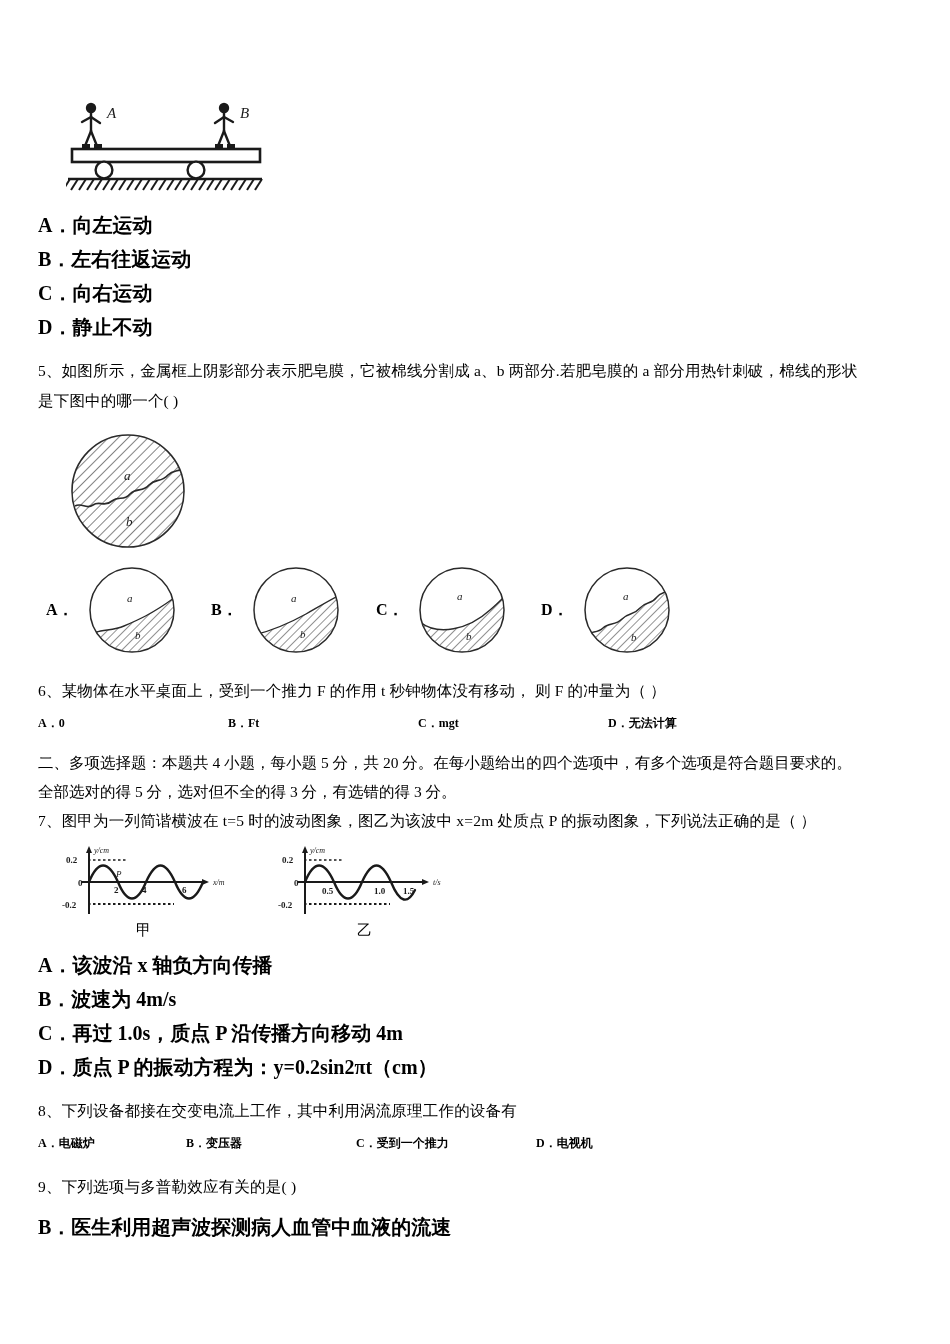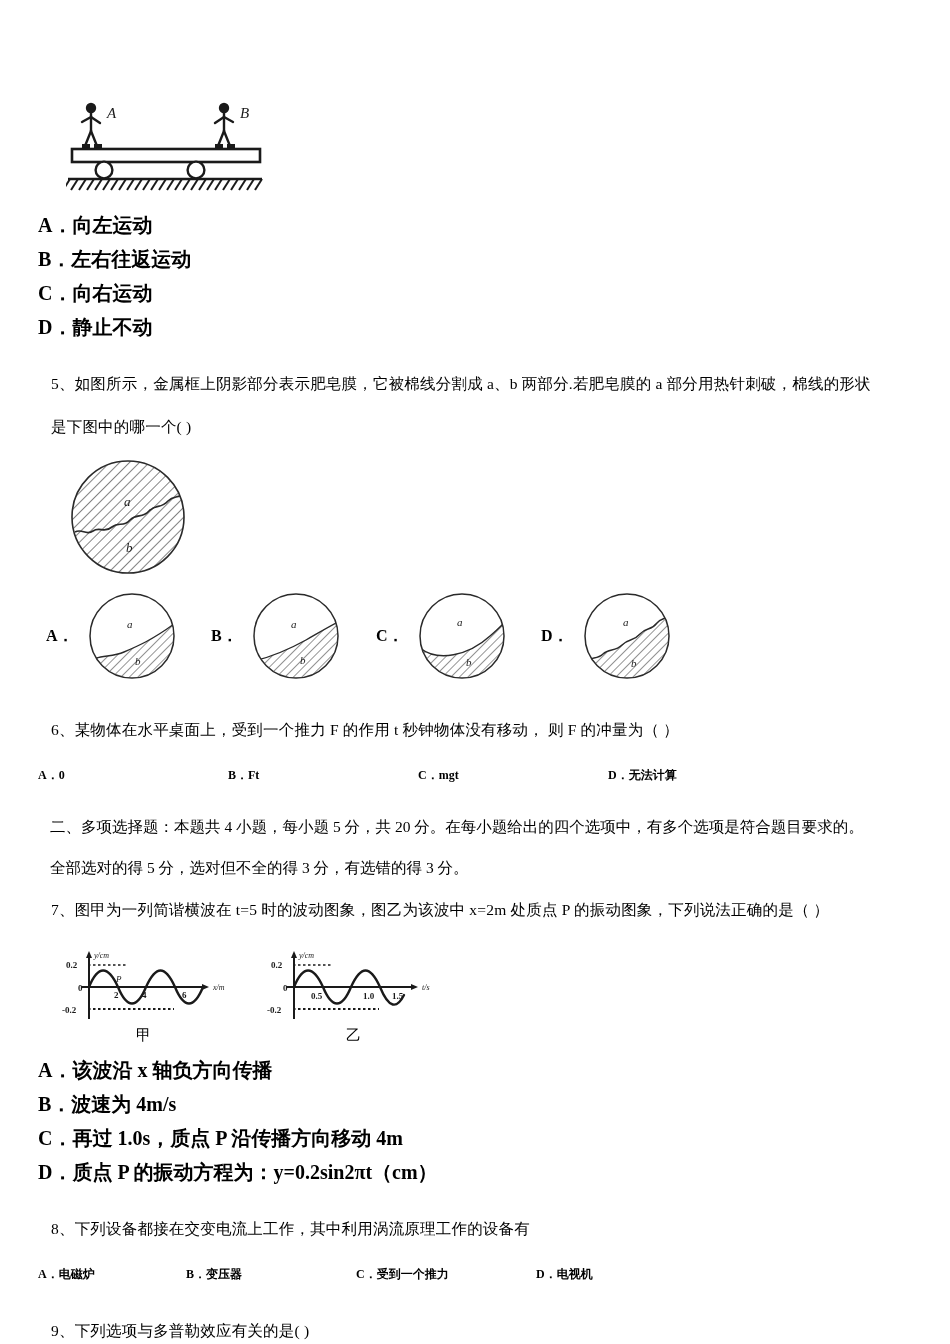--- a/index.html
+++ b/index.html
@@ -26,27 +26,27 @@
     left: 38px;
     top: 95px;
     width: 880px;
   }
 
   
   .qtext {
     font-size: 15.5px;
     line-height: 30px;
     letter-spacing: 0.2px;
-    margin: 13px;
+    margin: 0;
     font-family: "Liberation Serif", "DejaVu Serif", serif;
   }
   .section-head {
     font-size: 15.5px;
     line-height: 29px;
-    margin: 12px;
+    margin: 0;
     text-align: justify;
   }
 
   
   .opt-list { margin: 0; padding: 0; }
   .opt-row {
     font-size: 20px;
     line-height: 34px;
     font-weight: bold;
     white-space: nowrap;
@@ -82,21 +82,22 @@
   .choice-letter {
     font-size: 16px;
     font-weight: bold;
     margin-right: 6px;
     font-family: "Liberation Serif", "DejaVu Serif", serif;
   }
 
   
   .wave-figs {
     display: flex;
-    margin: 22px 0 2px 18px;
+    margin: 6px 0 2px 18px;
+    gap: 11px;
   }
   .wave-cell { position: relative; }
   .wave-caption {
     text-align: center;
     font-size: 15px;
     line-height: 16px;
     margin-top: -2px;
     font-family: "Liberation Serif", "DejaVu Serif", serif;
   }
 

